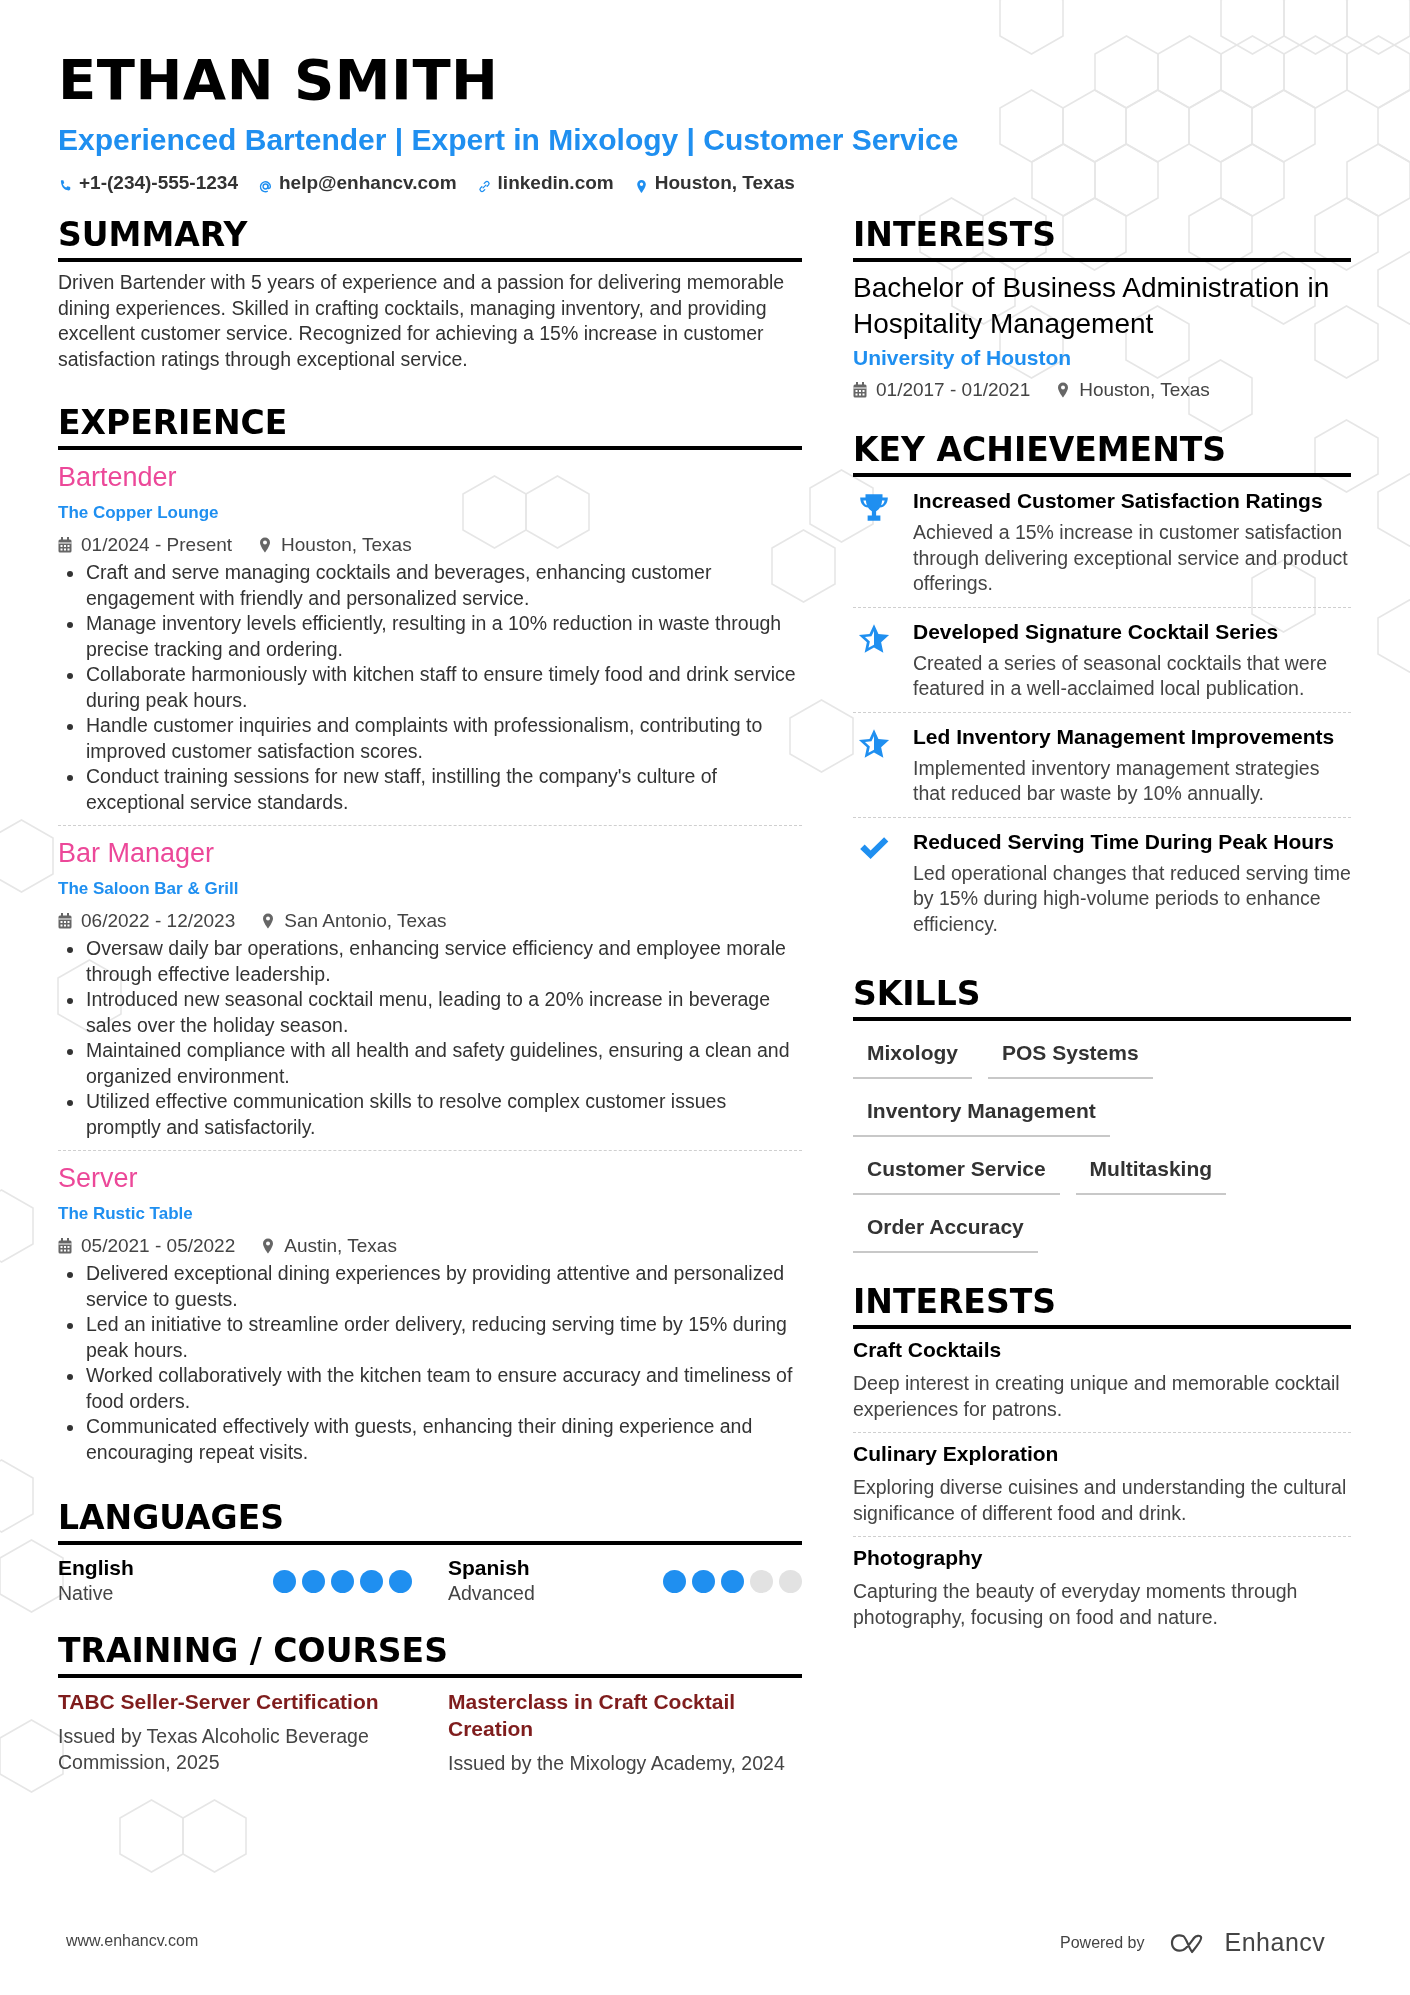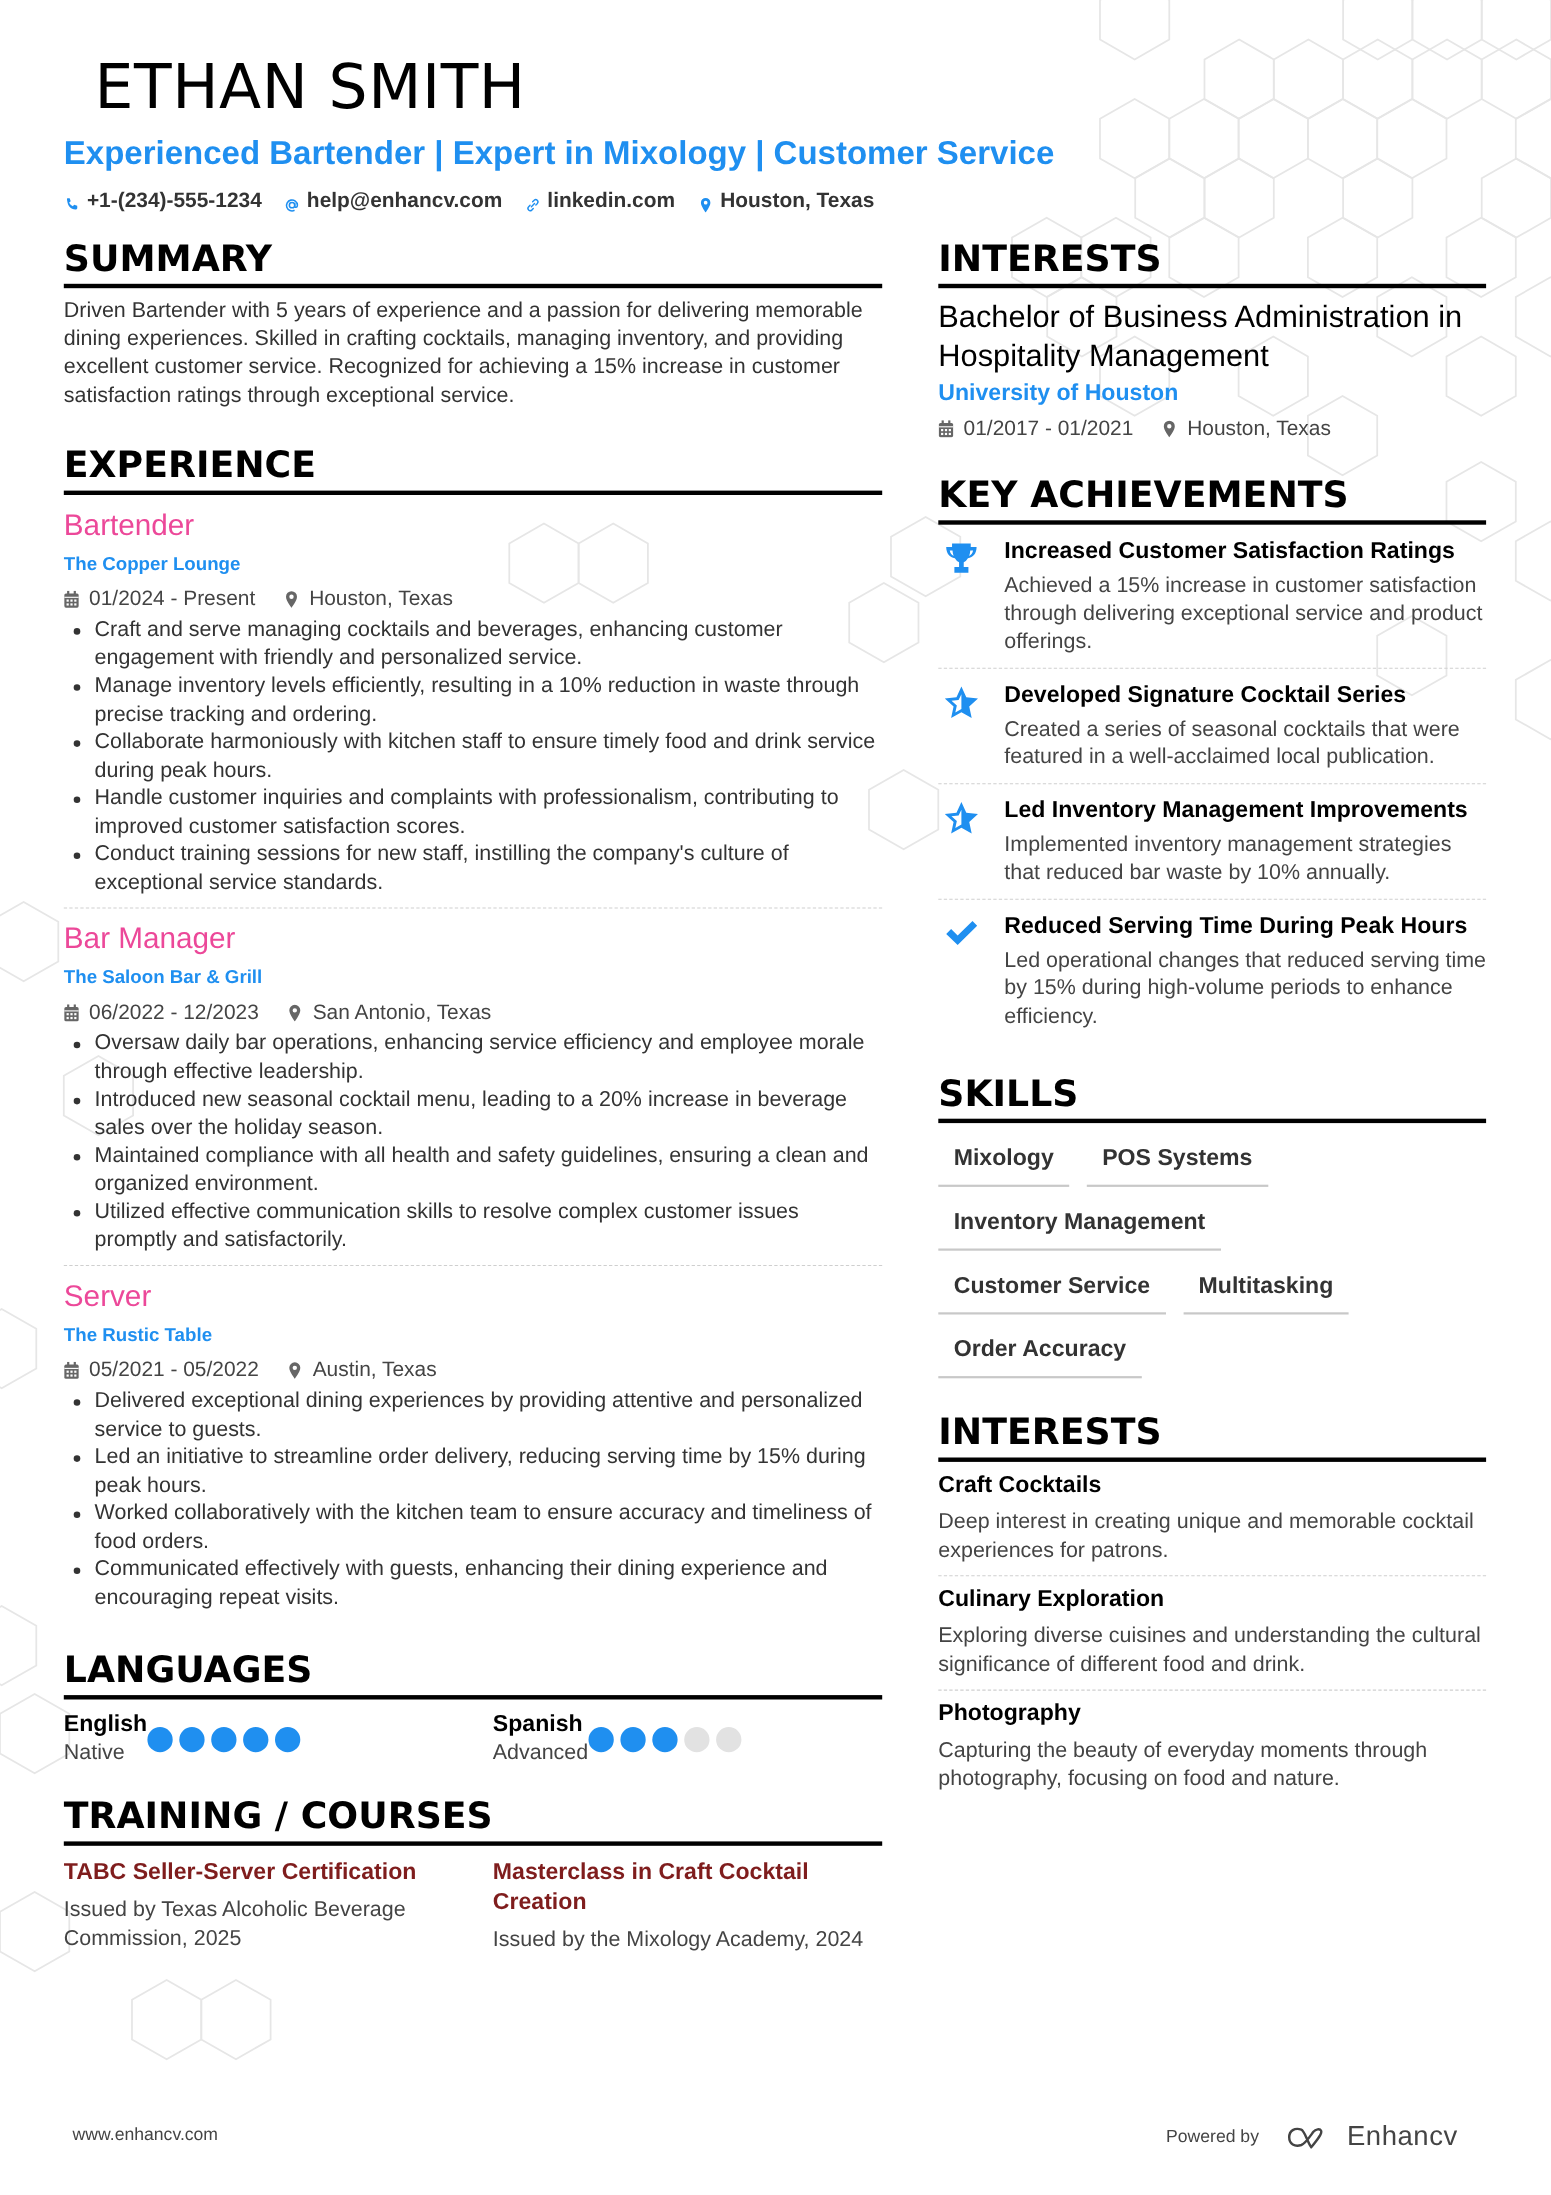--- a/index.html
+++ b/index.html
@@ -3,21 +3,21 @@
 <meta charset="utf-8">
 <style>
   * { box-sizing: border-box; margin: 0; padding: 0; }
   html, body { width: 1410px; height: 1995px; background: #ffffff; overflow: hidden; }
   body { position: relative; font-family: "Liberation Sans", "DejaVu Sans", sans-serif; color: #333; }
 
   .hex-bg { position: absolute; left: 0; top: 0; width: 1410px; height: 1995px; z-index: 0; pointer-events: none; }
   .page { position: absolute; left: 0; top: 0; width: 1410px; height: 1995px; z-index: 1; }
 
   .header { position: absolute; left: 58px; top: 44px; width: 1300px; }
-  .name { font-family: "DejaVu Sans", sans-serif; font-weight: normal; font-size: 56px; color: #000; letter-spacing: 0.5px; line-height: 72px; margin-left: 28px; }
+  .name { font-family: "DejaVu Sans", sans-serif; font-weight: bold; font-size: 56px; color: #000; letter-spacing: 0.5px; line-height: 72px; }
   .headline { font-family: "Liberation Sans", sans-serif; font-weight: bold; font-size: 30px; color: #1f8ff0; margin-top: 6px; line-height: 36px; }
   .contacts { display: flex; gap: 20px; margin-top: 14px; font-size: 19px; font-weight: bold; color: #333; align-items: center; }
   .contact { display: flex; align-items: flex-end; gap: 6px; }
   .contact svg { width: 15px; height: 15px; }
 
   .col-left { position: absolute; left: 58px; top: 214px; width: 744px; }
   .col-right { position: absolute; left: 853px; top: 214px; width: 498px; }
 
   .section-title { font-family: "DejaVu Sans", sans-serif; font-weight: bold; font-size: 33px; color: #000; line-height: 42px; border-bottom: 4px solid #000; padding-bottom: 2px; }
   .section { margin-bottom: 30px; }
@@ -29,21 +29,21 @@
   .job-title { font-size: 27px; color: #ec4899; line-height: 34px; }
   .company { font-size: 17px; font-weight: bold; color: #1f8ff0; line-height: 30px; margin-top: 4px; }
   .meta { display: flex; gap: 26px; font-size: 19px; color: #444; margin-top: 4px; line-height: 26px; align-items: center; }
   .meta-item { display: flex; align-items: center; gap: 9px; }
   .meta svg { width: 14px; height: 16px; }
   ul.bullets { list-style: none; margin-top: 2px; }
   ul.bullets li { position: relative; padding-left: 28px; font-size: 19.5px; line-height: 25.5px; color: #333; }
   ul.bullets li::before { content: ""; position: absolute; left: 9px; top: 11px; width: 6px; height: 6px; background: #333; border-radius: 50%; }
 
   .langs { display: flex; gap: 36px; margin-top: 10px; }
-  .lang { flex: 1; display: flex; align-items: flex-start; }
+  .lang { flex: 1; display: flex; justify-content: space-between; align-items: flex-start; }
   .lang-name { font-size: 21px; font-weight: bold; color: #000; line-height: 25px; }
   .lang-level { font-size: 19.5px; color: #444; line-height: 26px; }
   .dots { display: flex; gap: 6px; margin-top: 15px; }
   .dot { width: 23px; height: 23px; border-radius: 50%; background: #e2e2e2; }
   .dot.on { background: #1f8ff0; }
 
   .courses { display: flex; gap: 36px; margin-top: 10px; }
   .course { flex: 1; }
   .course-title { font-size: 21px; font-weight: bold; color: #7f1d1d; line-height: 27px; }
   .course-desc { font-size: 19.5px; color: #444; line-height: 26px; margin-top: 8px; }

